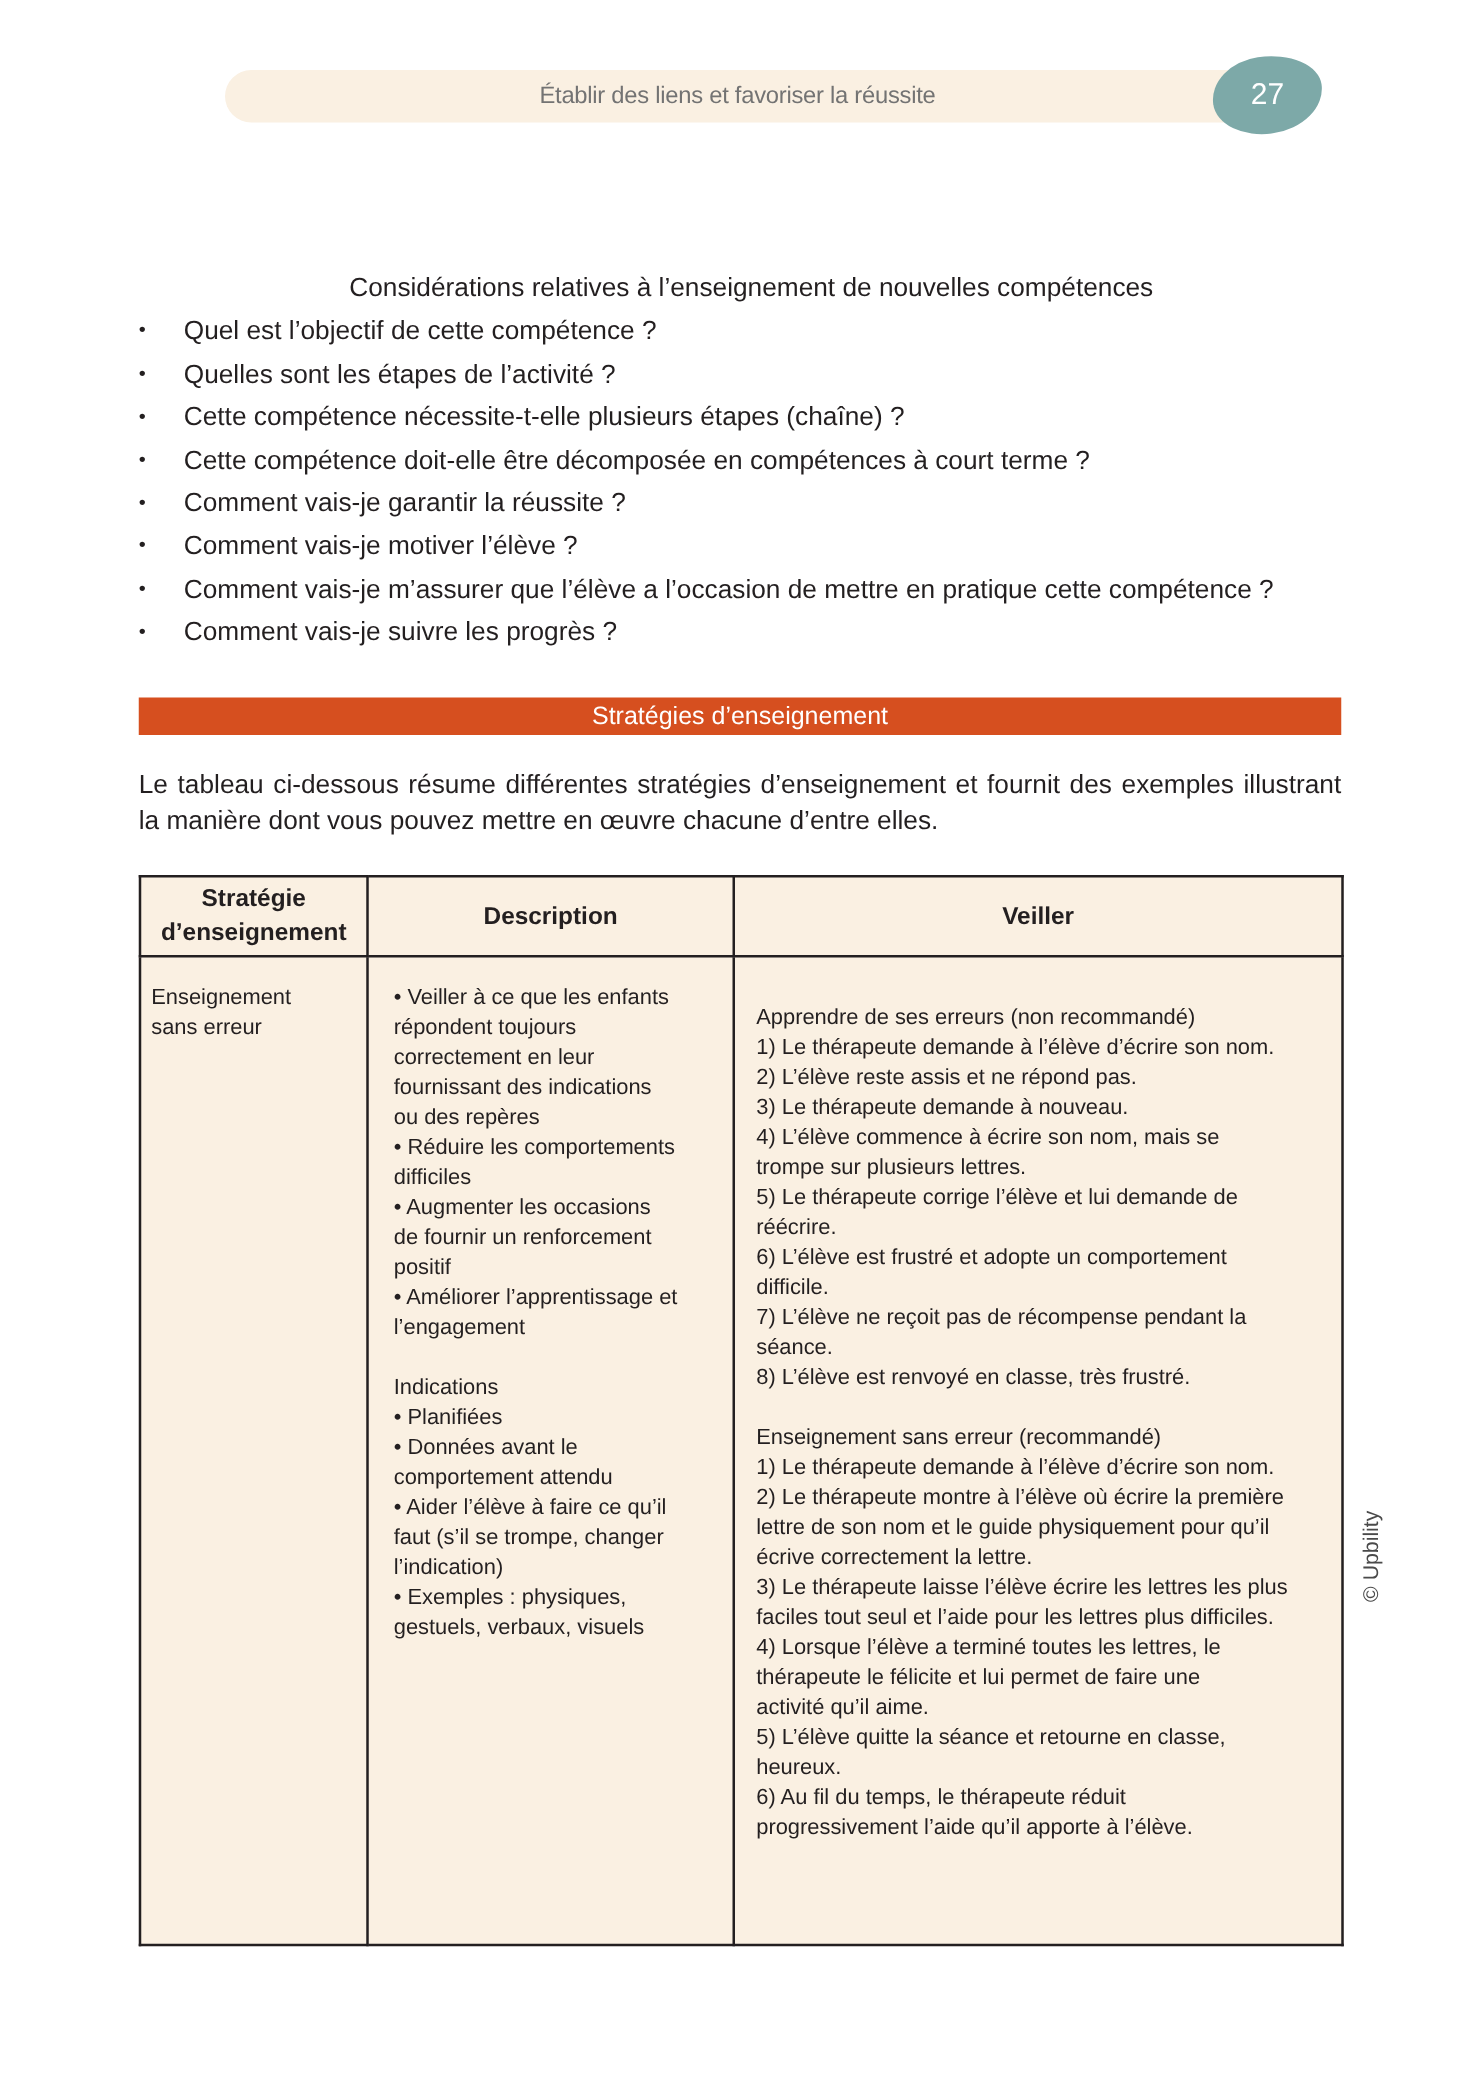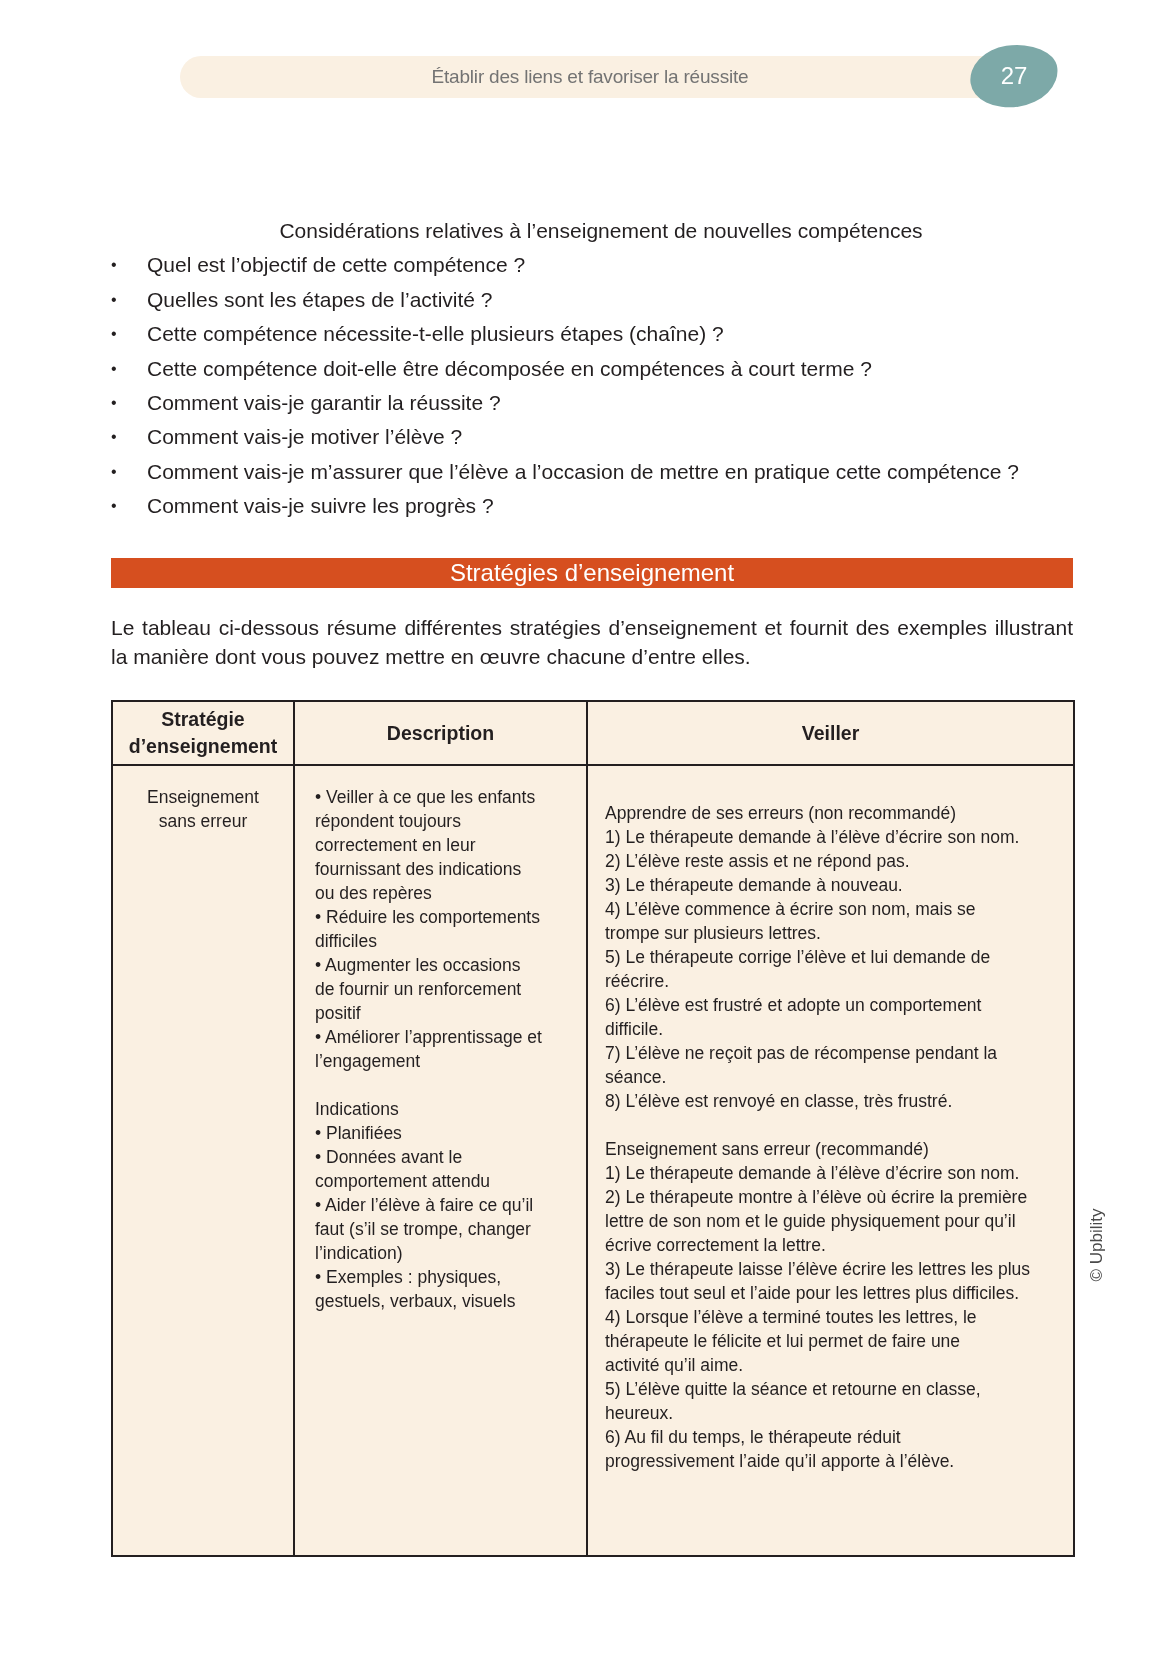--- a/index.html
+++ b/index.html
@@ -89,21 +89,21 @@
   .section-bar {
     position: absolute;
     left: 111px;
     top: 558px;
     width: 962px;
     height: 30px;
     background: #d64f1f;
     color: #ffffff;
     text-align: center;
     line-height: 30px;
-    font-size: 24px;
+    font-size: 20px;
   }
   .intro {
     position: absolute;
     left: 111px;
     top: 613px;
     width: 962px;
     font-size: 21px;
     line-height: 29px;
     text-align: justify;
     text-align-last: left;
@@ -130,21 +130,20 @@
     font-weight: bold;
     text-align: center;
     vertical-align: middle;
     font-size: 19.5px;
     line-height: 27px;
   }
   .col1 { width: 182px; }
   .col2 { width: 293px; }
   .col3 { width: 487px; }
   .cell-strategy {
-    text-align: center;
     padding: 19px 8px 0 8px;
   }
   .cell-desc {
     padding: 19px 10px 1px 20px;
   }
   .cell-example {
     padding: 35px 12px 0 17px;
   }
   .line { display: block; }
   .spacer { display: block; height: 24px; }

